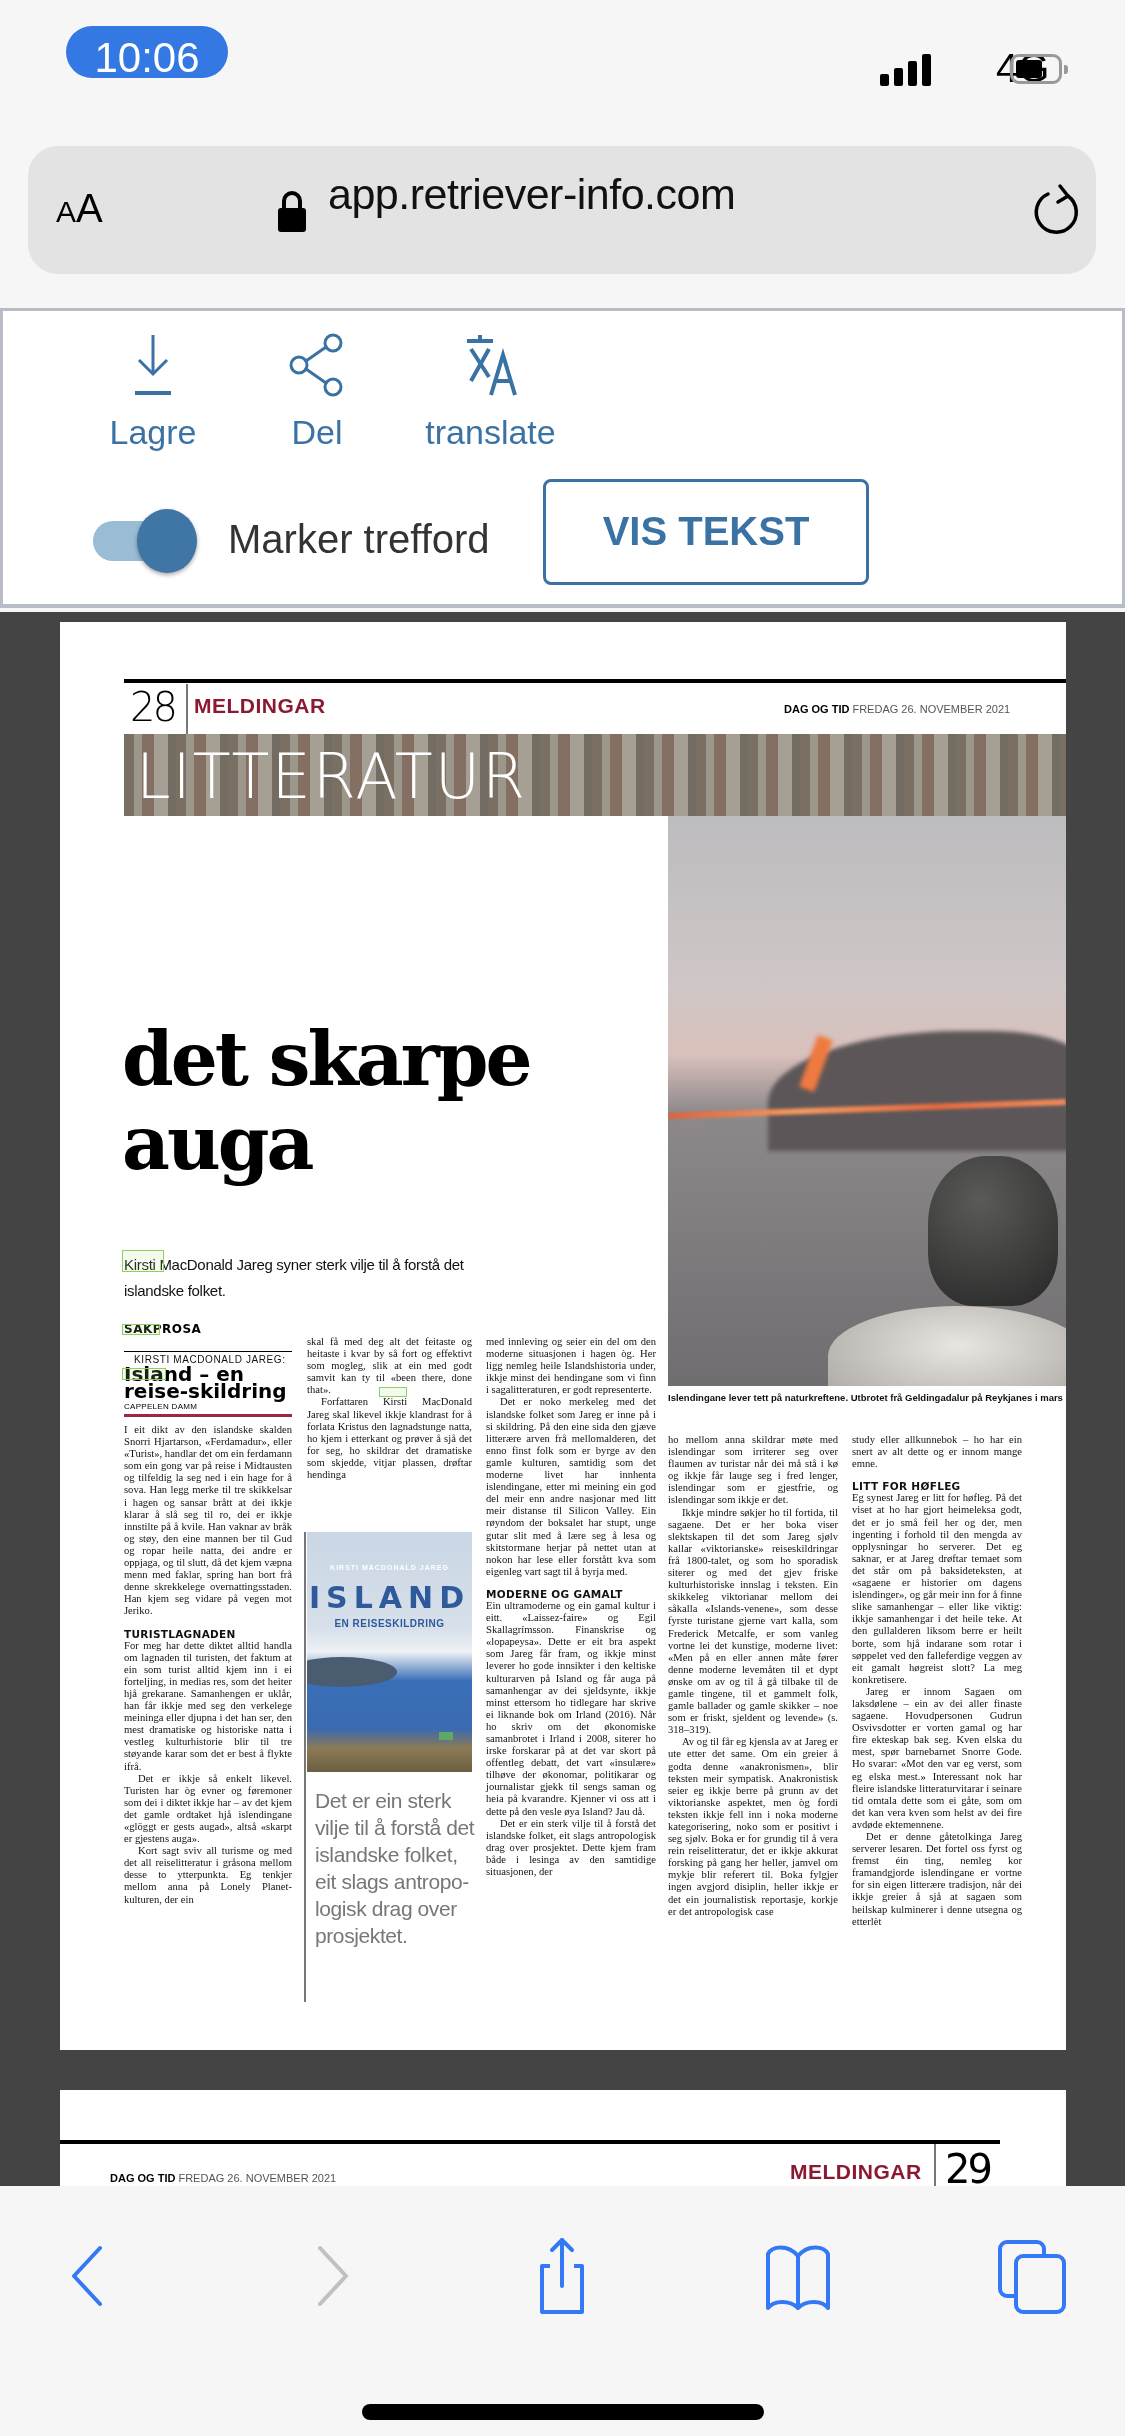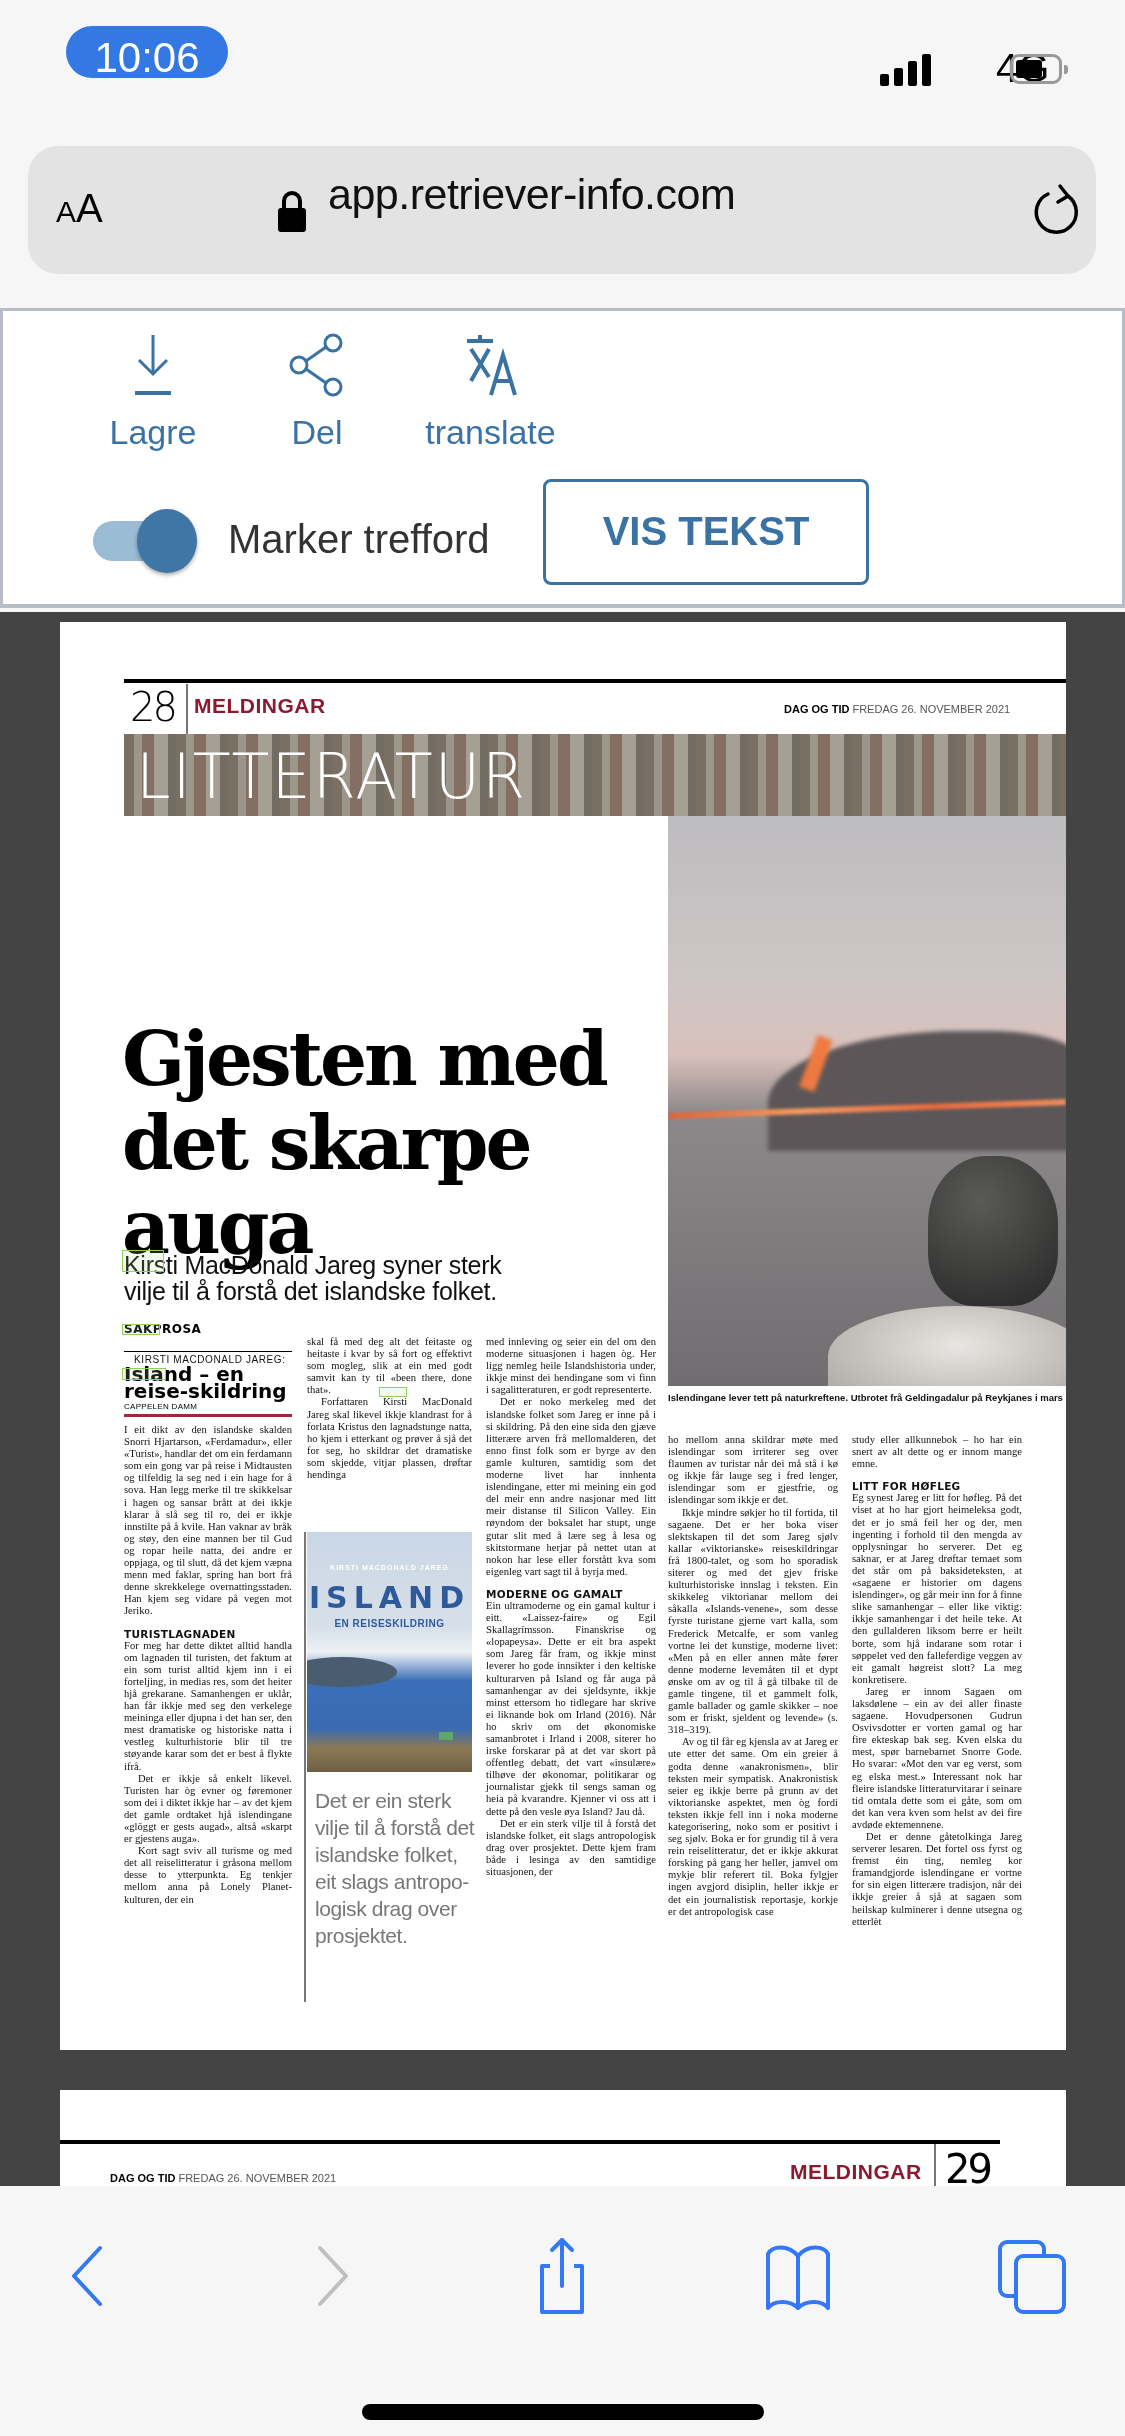--- a/index.html
+++ b/index.html
@@ -59,21 +59,21 @@
   .photo { position: absolute; left: 608px; top: 194px; width: 398px; height: 570px;
            background: linear-gradient(180deg, #bdbcbf 0%, #cfc6c6 30%, #d9c0bb 42%, #8d898b 52%, #6f6d70 100%); overflow: hidden; }
   .photo .ridge { position: absolute; left: 100px; top: 215px; width: 320px; height: 120px; background: #5c5658; border-radius: 60% 30% 0 0; filter: blur(2px); }
   .photo .lava { position: absolute; left: 0; top: 290px; width: 398px; height: 6px; background: linear-gradient(90deg,#e0623a,#f59b60,#e46a40,#f08c5a); filter: blur(1.5px); transform: rotate(-2deg); }
   .photo .lava2 { position: absolute; left: 140px; top: 220px; width: 16px; height: 55px; background: #ef7a40; filter: blur(2px); transform: rotate(20deg); }
   .photo .hat { position: absolute; left: 260px; top: 340px; width: 130px; height: 150px; background: radial-gradient(circle at 40% 30%, #5a5a58, #262626); border-radius: 45% 45% 35% 35%; }
   .photo .fur { position: absolute; left: 160px; top: 490px; width: 260px; height: 100px; background: radial-gradient(ellipse at 50% 40%, #e8e6e2, #a7a39e); border-radius: 50% 50% 0 0; }
   .caption { position: absolute; left: 608px; top: 770px; width: 420px; font-size: 9.5px; font-weight: bold; color: #111; white-space: nowrap; font-family: "Liberation Sans Narrow", "Liberation Sans", sans-serif; }
 
   .headline { position: absolute; left: 62px; top: 395px; width: 540px; font-family: "DejaVu Serif", serif; font-weight: bold; font-size: 74px; line-height: 84px; color: #000; letter-spacing: -3px; }
-  .dek { position: absolute; left: 64px; top: 630px; width: 380px; font-size: 25px; line-height: 26px; color: #111; font-family: "Liberation Sans", sans-serif; letter-spacing: -0.3px; }
+  .dek { position: absolute; left: 64px; top: 630px; width: 380px; font-size: 15px; line-height: 26px; color: #111; font-family: "Liberation Sans", sans-serif; letter-spacing: -0.3px; }
   .hit-box { position: absolute; border: 1.5px solid #8fd15a; background: rgba(180,230,140,0.15); }
 
   .col { position: absolute; font-family: "Liberation Serif", serif; font-size: 10.6px; line-height: 12.1px; color: #111; text-align: justify; hyphens: auto; }
   .col p { text-indent: 0; }
   .col p.ind { text-indent: 14px; }
   .col h4 { font-family: "DejaVu Sans", sans-serif; font-weight: bold; font-size: 10.5px; margin-top: 10px; letter-spacing: 0.3px; }
 
   .factbox { position: absolute; left: 64px; top: 700px; width: 168px; }
   .fb-kind { font-size: 12px; font-weight: bold; letter-spacing: 0.5px; border-bottom: 1px solid #000; padding-bottom: 15px; font-family: "DejaVu Sans", sans-serif; }
   .fb-author { font-size: 10px; letter-spacing: 0.6px; color: #111; margin-top: 2px; font-family: "Liberation Sans", sans-serif; padding-left: 10px; }
@@ -186,21 +186,20 @@
     <div class="photo">
       <div class="ridge"></div>
         <div class="lava2"></div>
         <div class="lava"></div>
         <div class="hat"></div>
         <div class="fur"></div>
     </div>
     <div class="caption">Islendingane lever tett på naturkreftene. Utbrotet frå Geldingadalur på Reykjanes i mars i år vart ikkje set</div>
 
     <div class="headline">
-      <div>Gjesten med</div>
       <div>det skarpe auga</div>
     </div>
     <div class="dek">Kirsti MacDonald Jareg syner sterk vilje til å forstå det islandske folket.</div>
     <div class="hit-box" style="left:62px;top:628px;width:42px;height:22px;"></div>
 
     <div class="factbox">
       <div class="fb-kind">SAKPROSA</div>
       <div class="fb-author">KIRSTI MACDONALD JAREG:</div>
       <div class="fb-title">Island – en reise-skildring</div>
       <div class="fb-pub">CAPPELEN DAMM</div>

